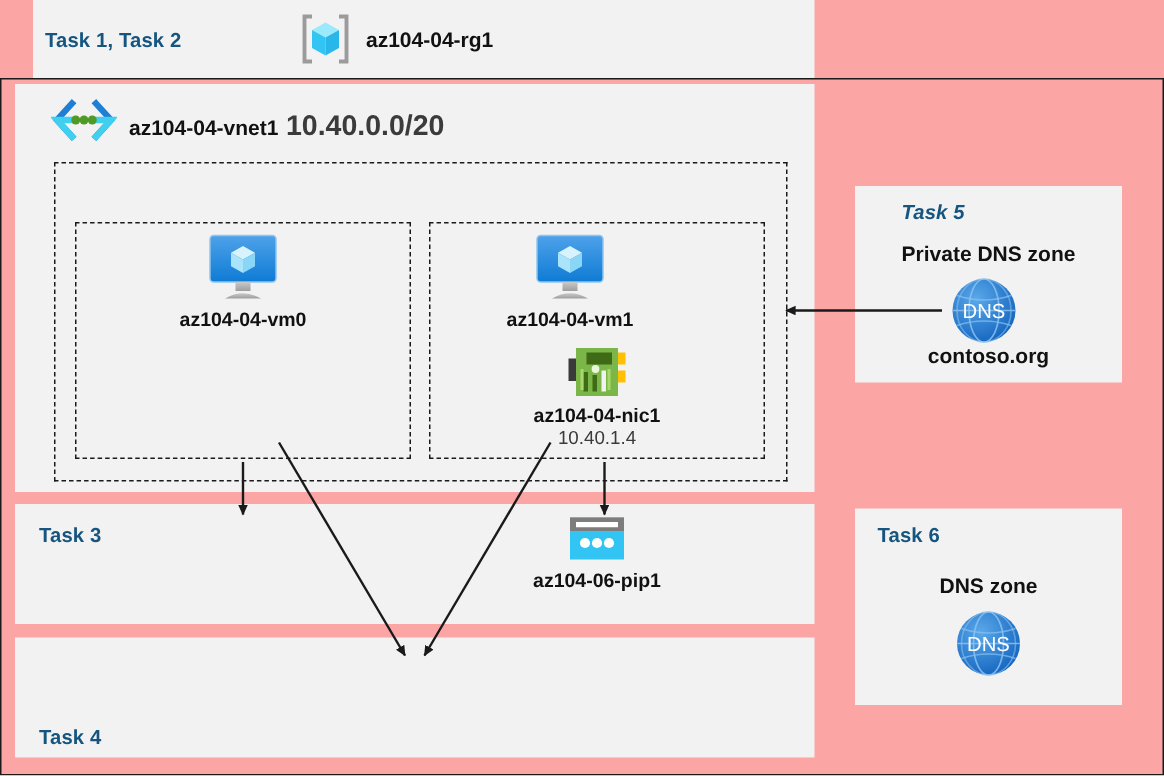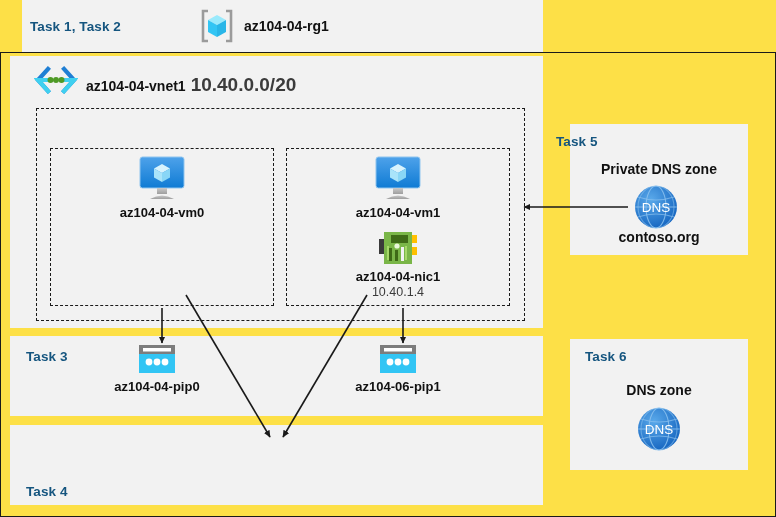--- a/index.html
+++ b/index.html
@@ -8,21 +8,21 @@
     padding: 0;
     background: #ffffff;
   }
   body {
     font-family: "Liberation Sans", sans-serif;
   }
   #diagram {
     position: relative;
     width: 776px;
     height: 517px;
-    background: #fde047;
+    background: #fca5a5;
     overflow: hidden;
   }
 
   
   .abs { position: absolute; box-sizing: border-box; }
 
   
   .gray-panel {
     background: #f2f2f2;
   }
@@ -159,21 +159,21 @@
       <rect x="21" y="33" width="10" height="6" fill="url(#vms0)"></rect>
       <path d="M14 44 Q26 37 38 44 Z" fill="url(#vms0)"></path>
     </svg>
     <div class="res-name cap">az104-04-vm0</div>
   </div>
 
 
 
   <div class="abs dashed-box" style="left:286px; top:148px; width:224px; height:158px;"></div>
 
-  <div class="abs node" style="left:338px; top:155px; width:120px;">
+  <div class="abs node" style="left:320px; top:155px; width:120px;">
     <svg class="icon" width="52" height="47" viewBox="0 0 52 47">
       <defs>
         <linearGradient id="vmg1" x1="0" y1="0" x2="0" y2="1">
           <stop offset="0%" stop-color="#4ea2ea"></stop>
             <stop offset="100%" stop-color="#0f7bd4"></stop>
         </linearGradient>
         <linearGradient id="vms1" x1="0" y1="0" x2="0" y2="1">
           <stop offset="0%" stop-color="#c9c9c9"></stop>
             <stop offset="100%" stop-color="#9e9e9e"></stop>
         </linearGradient>
@@ -203,52 +203,41 @@
       <circle cx="20" cy="16" r="2.6" fill="#eaf7da"></circle>
     </svg>
     <div class="res-name cap">az104-04-nic1</div>
     <div class="ip-text" style="margin-top:1px;">10.40.1.4</div>
   </div>
 
   <div class="abs gray-panel" style="left:10px; top:336px; width:533px; height:80px;"></div>
 
   <div class="abs task-label" style="left:26px; top:349px;">Task 3</div>
 
-  <div class="abs node" style="left:92px; top:343px; width:130px;">
-    <svg class="icon" width="40" height="33" viewBox="0 0 40 33">
-      <rect x="2" y="2" width="36" height="28" fill="#32c5f4"></rect>
-      <rect x="2" y="2" width="36" height="9" fill="#7d7d7d"></rect>
-      <rect x="6" y="5" width="28" height="3.5" fill="#ffffff"></rect>
-      <circle cx="12" cy="19" r="3.4" fill="#ffffff"></circle>
-      <circle cx="20" cy="19" r="3.4" fill="#ffffff"></circle>
-      <circle cx="28" cy="19" r="3.4" fill="#ffffff"></circle>
-    </svg>
-    <div class="res-name cap">az104-04-pip0</div>
-  </div>
 
   <div class="abs node" style="left:333px; top:343px; width:130px;">
     <svg class="icon" width="40" height="33" viewBox="0 0 40 33">
       <rect x="2" y="2" width="36" height="28" fill="#32c5f4"></rect>
       <rect x="2" y="2" width="36" height="9" fill="#7d7d7d"></rect>
       <rect x="6" y="5" width="28" height="3.5" fill="#ffffff"></rect>
       <circle cx="12" cy="19" r="3.4" fill="#ffffff"></circle>
       <circle cx="20" cy="19" r="3.4" fill="#ffffff"></circle>
       <circle cx="28" cy="19" r="3.4" fill="#ffffff"></circle>
     </svg>
     <div class="res-name cap">az104-06-pip1</div>
   </div>
 
   <div class="abs gray-panel" style="left:10px; top:425px; width:533px; height:80px;"></div>
 
   <div class="abs task-label" style="left:26px; top:443px;margin-top:41px;">Task 4</div>
 
 
   <div class="abs gray-panel" style="left:570px; top:124px; width:178px; height:131px;"></div>
 
-  <div class="abs task-label" style="left:556px; top:134px;">Task 5</div>
+  <div class="abs task-label" style="left:601px; top:134px;font-style:italic;">Task 5</div>
 
   <div class="abs heading-bold center-text" style="left:570px; top:161px; width:178px;">Private DNS zone</div>
 
   <div class="abs" style="left:630px; top:183px; width:52px; height:48px;">
     <svg class="icon" width="52" height="48" viewBox="0 0 52 48">
       <defs>
         <radialGradient id="dnsg5" cx="38%" cy="32%" r="72%">
           <stop offset="0%" stop-color="#5aa9ea"></stop>
             <stop offset="100%" stop-color="#1565c0"></stop>
         </radialGradient>

